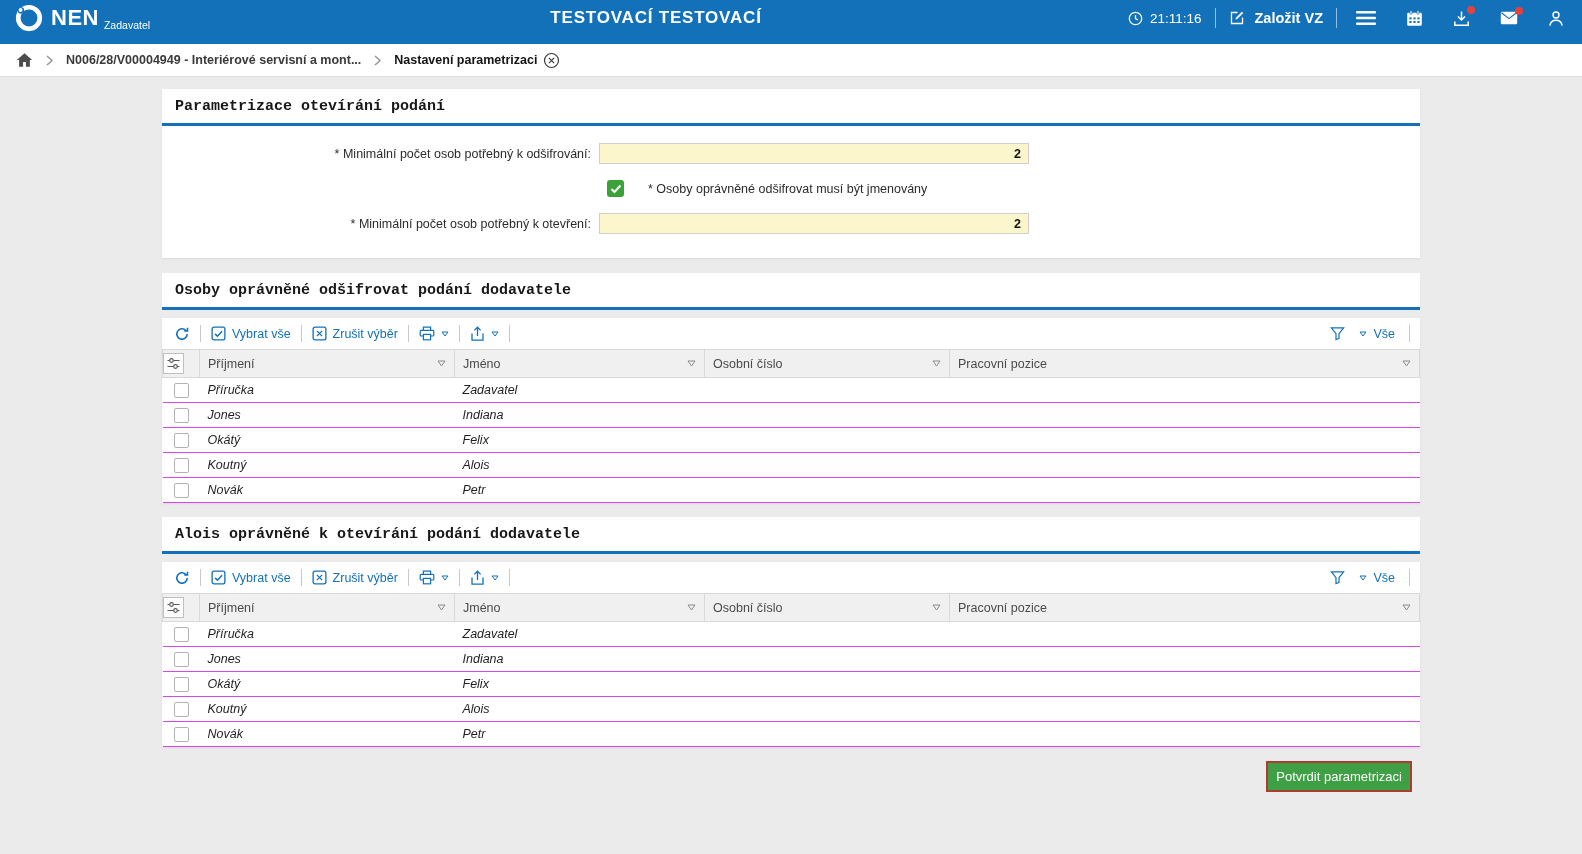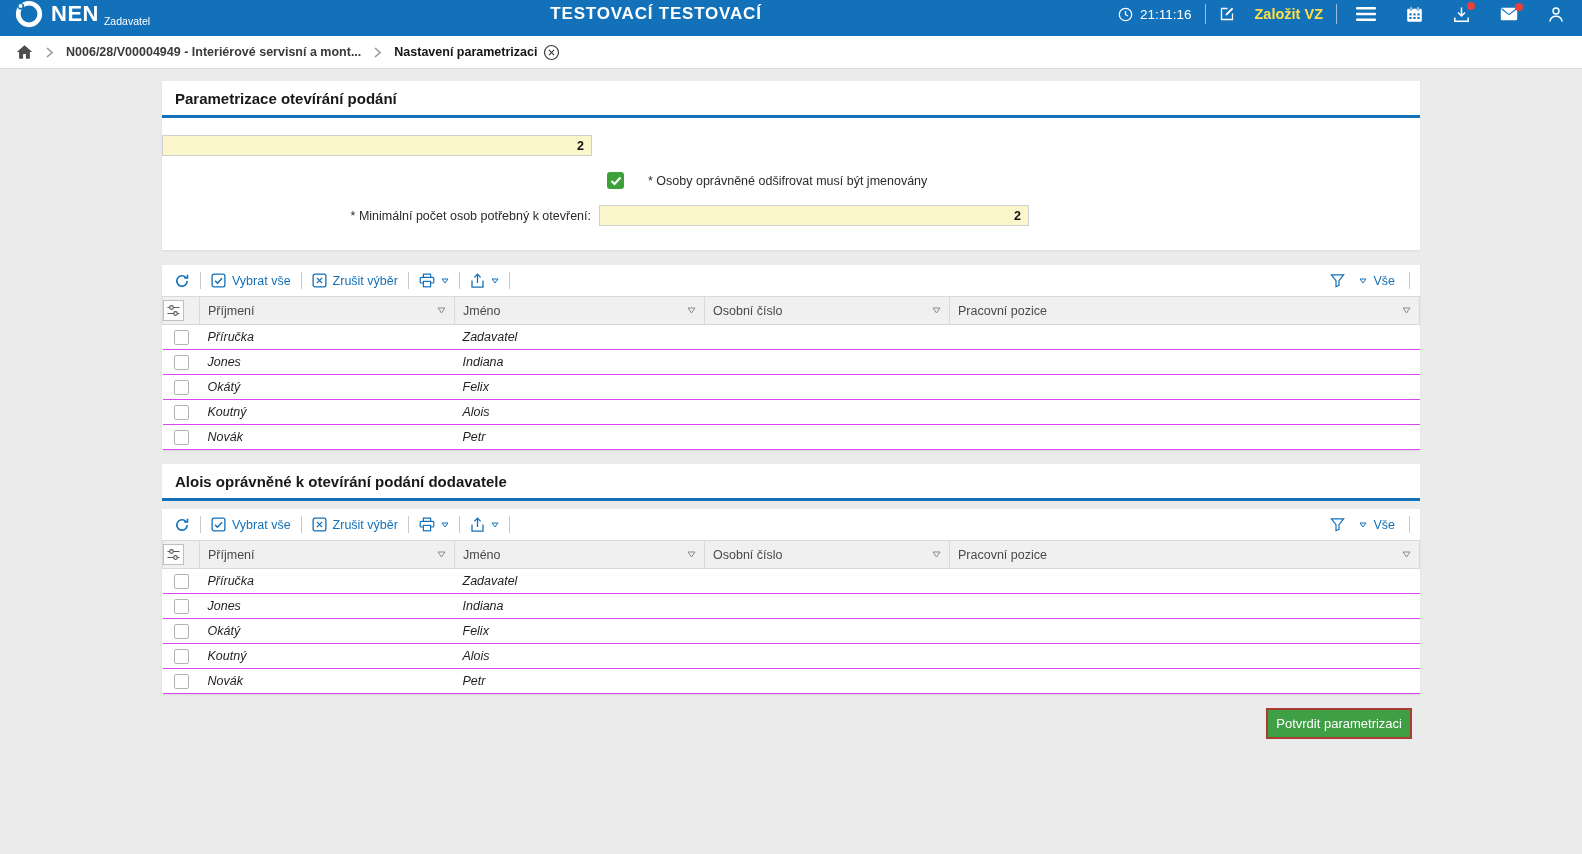--- a/index.html
+++ b/index.html
@@ -6,36 +6,36 @@
   html, body { margin: 0; padding: 0; }
   body {
     width: 1582px; height: 854px; overflow: hidden;
     background: #ebebeb; color: #222;
     font-family: "Liberation Sans", sans-serif; font-size: 13px;
   }
   button { font-family: inherit; }
 
   
   .topbar {
-    height: 36px; background: #1371ba; color: #fff;
+    height: 44px; background: #1371ba; color: #fff;
     display: flex; align-items: center; position: relative; padding: 0 18px 8px 14px;
   }
   .brand { display: flex; align-items: center; gap: 7px; cursor: pointer; }
   .brand-name { font-size: 22px; font-weight: bold; letter-spacing: .5px; line-height: 1; }
   .brand-sub { font-size: 10.5px; align-self: flex-end; margin: 0 0 2px -2px; }
   .topbar-title {
     position: absolute; left: 656px; transform: translateX(-50%);
     font-size: 17px; font-weight: bold; letter-spacing: .8px; white-space: nowrap;
   }
   .topbar-right { margin-left: auto; display: flex; align-items: center; }
   .tb-time { display: flex; align-items: center; gap: 7px; font-size: 13.5px; }
   .vsep { width: 1px; height: 20px; background: rgba(255,255,255,.55); margin: 0 13px; }
   .create-vz {
-    display: flex; align-items: center; gap: 20px; background: none; border: none;
-    color: #fde047; font-weight: bold; font-size: 14.5px; padding: 0; cursor: pointer;
+    display: flex; align-items: center; gap: 10px; background: none; border: none;
+    color: #ffffff; font-weight: bold; font-size: 14.5px; padding: 0; cursor: pointer;
   }
   .icon-btn {
     background: none; border: none; padding: 0; margin-left: 30px;
     cursor: pointer; position: relative; display: flex; align-items: center;
   }
   .badge { position: absolute; top: -4px; right: -5px; width: 8px; height: 8px; border-radius: 50%; background: #e8413c; }
 
   
   .breadcrumb {
     height: 33px; background: #fff; border-bottom: 1px solid #dedede;
@@ -46,21 +46,21 @@
   .bc-item { font-size: 12.5px; font-weight: bold; color: #3a3a3a; cursor: pointer; white-space: nowrap; }
   .bc-item.active { color: #141414; }
   .bc-close { background: none; border: none; padding: 0; margin-left: 6px; display: flex; cursor: pointer; vertical-align: middle; }
   .bc-active-wrap { display: flex; align-items: center; }
 
   
   .content { padding-top: 12px; }
   .panel, .grid-title, .grid-card { width: 1258px; margin: 0 auto; background: #fff; }
   .panel { margin-bottom: 15px; box-shadow: 0 1px 2px rgba(0,0,0,.07); }
   .panel-header, .grid-title { border-bottom: 3px solid #1371ba; }
-  .panel-header h2, .grid-title h2 { margin: 0; padding: 9px 13px 8px; font-size: 15px; color: #181818; }
+  .panel-header h2, .grid-title h2 { margin: 0; padding: 9px 13px 8px; font-size: 15px; color: #181818; font-family: Liberation Mono, monospace; }
   .panel-body { padding: 17px 0 24px; }
 
   .form-row { display: flex; align-items: center; margin-bottom: 16px; }
   .form-row:last-child { margin-bottom: 0; }
   .form-label { width: 437px; padding-right: 8px; text-align: right; font-size: 12.5px; color: #2b2b2b; }
   .field-yellow {
     width: 430px; height: 21px; background: #fbf6cb; border: 1px solid #cfcfcf;
     font-family: inherit; font-size: 12.5px; font-weight: bold; text-align: right;
     padding: 0 7px; color: #111; outline: none;
   }
@@ -237,37 +237,41 @@
 </nav>
 
 <main class="content">
 
   <section class="panel">
     <div class="panel-header">
       <h2>Parametrizace otevírání podání</h2>
     </div>
     <div class="panel-body">
       <div class="form-row">
+        <label class="form-label">* Minimální počet osob potřebný k odšifrování:</label>
         <input class="field-yellow" value="2" style="">
       </div>
       <div class="form-row checkbox-row">
         <button class="cb-green">
           <svg width="12" height="10" viewBox="0 0 12 10">
               <path d="M1.5 5l3 3 6-6.5" fill="none" stroke="#fff" stroke-width="2"></path>
             </svg>
         </button>
         <span class="cb-label">* Osoby oprávněné odšifrovat musí být jmenovány</span>
       </div>
       <div class="form-row">
         <label class="form-label">* Minimální počet osob potřebný k otevření:</label>
         <input class="field-yellow" value="2" style="">
       </div>
     </div>
   </section>
 
+  <section class="grid-title">
+    <h2>Osoby oprávněné odšifrovat podání dodavatele</h2>
+  </section>
   <section class="grid-card">
     <div class="grid-toolbar">
       <button class="tb-iconbtn">
         <span style="display:flex">
           <svg width="16" height="16" viewBox="0 0 16 16" fill="none" stroke="#1371ba" stroke-width="1.6">
               <path d="M13.2 8a5.2 5.2 0 1 1-1.5-3.7"></path>
               <path d="M13.5 1.7v3.2h-3.2"></path>
             </svg>
         </span>
       </button>

